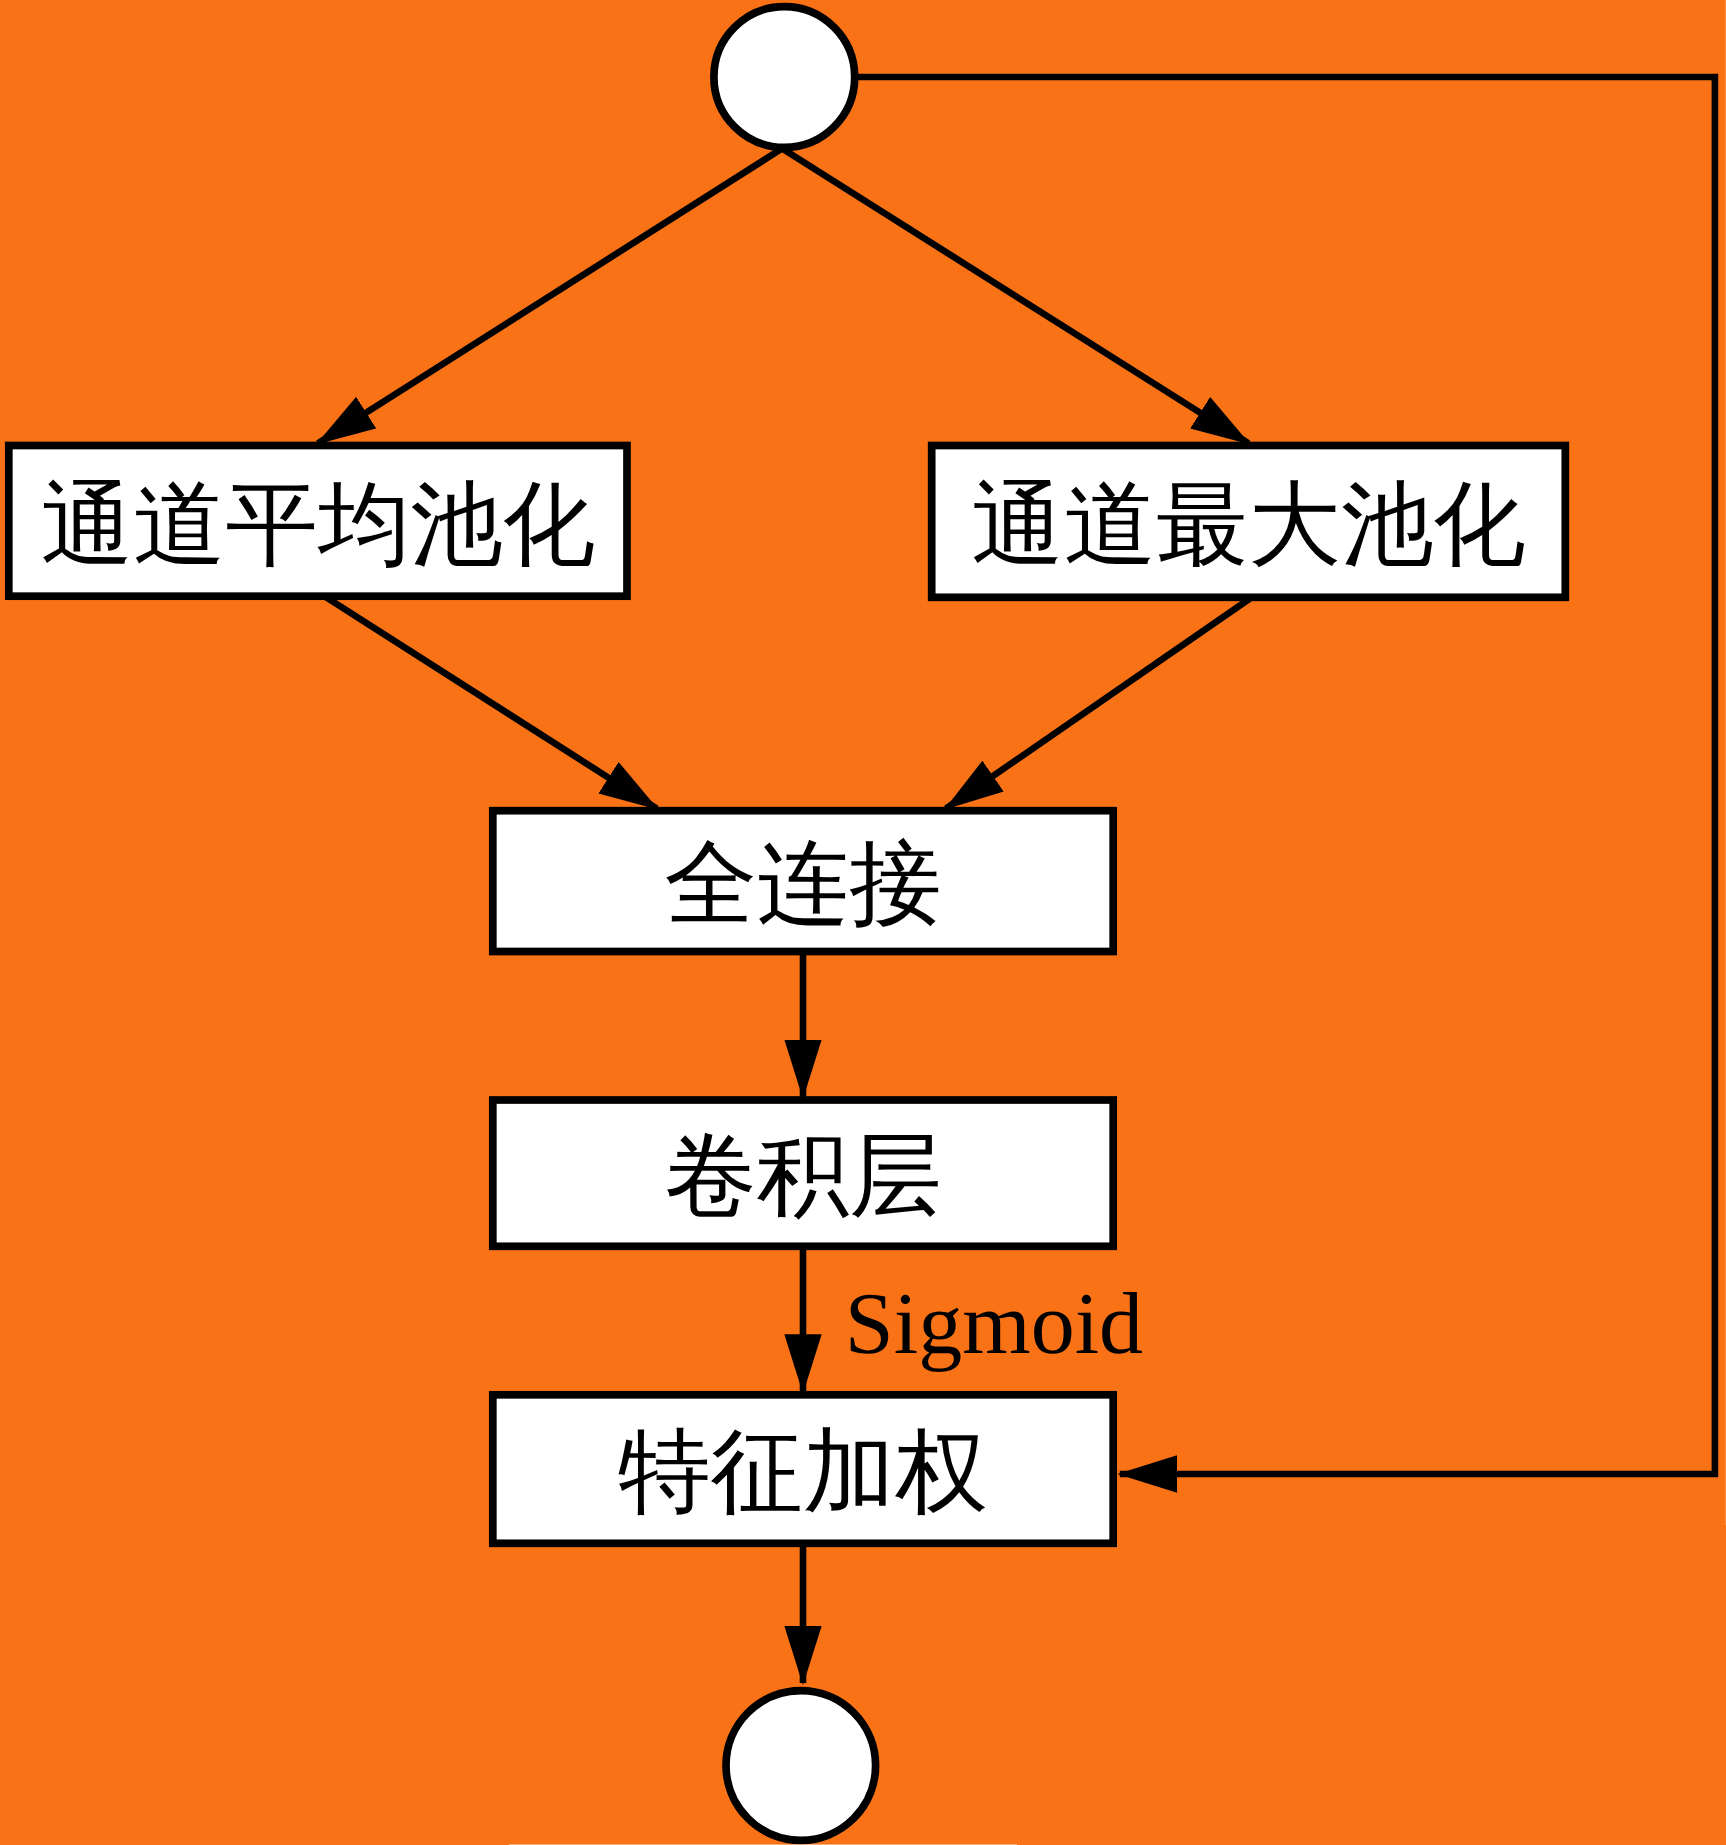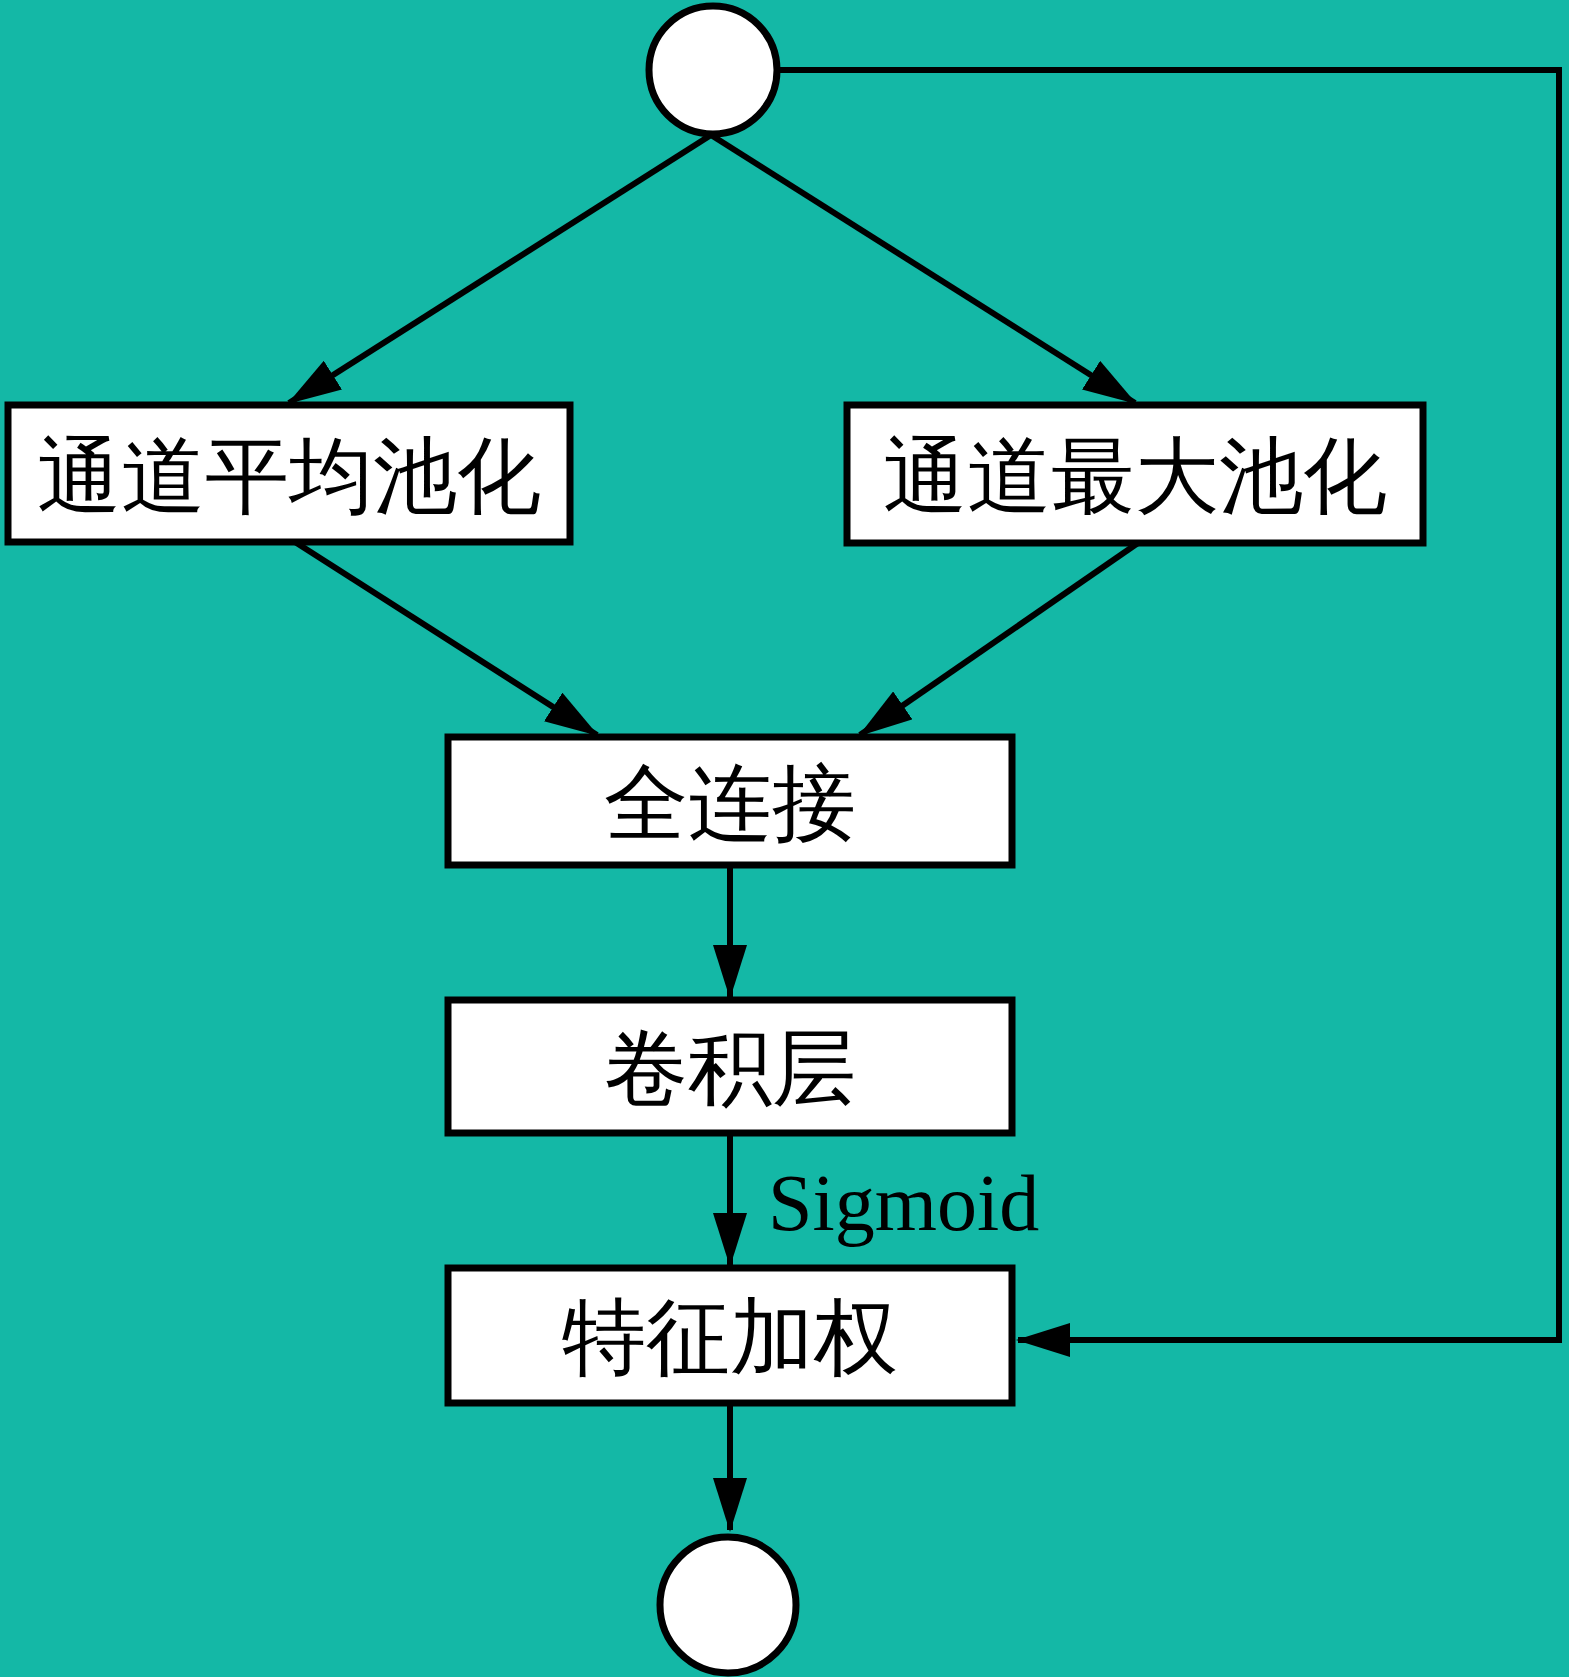--- a/index.html
+++ b/index.html
@@ -4,21 +4,21 @@
 <style>
   html, body {
     margin: 0;
     padding: 0;
     background: #ffffff;
   }
   .canvas-wrap {
     width: 1569px;
     height: 1677px;
     position: relative;
-    background: #14b8a6;
+    background: #f97316;
     font-family: "Liberation Serif", "DejaVu Serif", serif;
   }
   svg { display: block; }
   .edge {
     stroke: #000000;
     stroke-width: 6;
     fill: none;
   }
   .node-rect {
     stroke: #000000;

